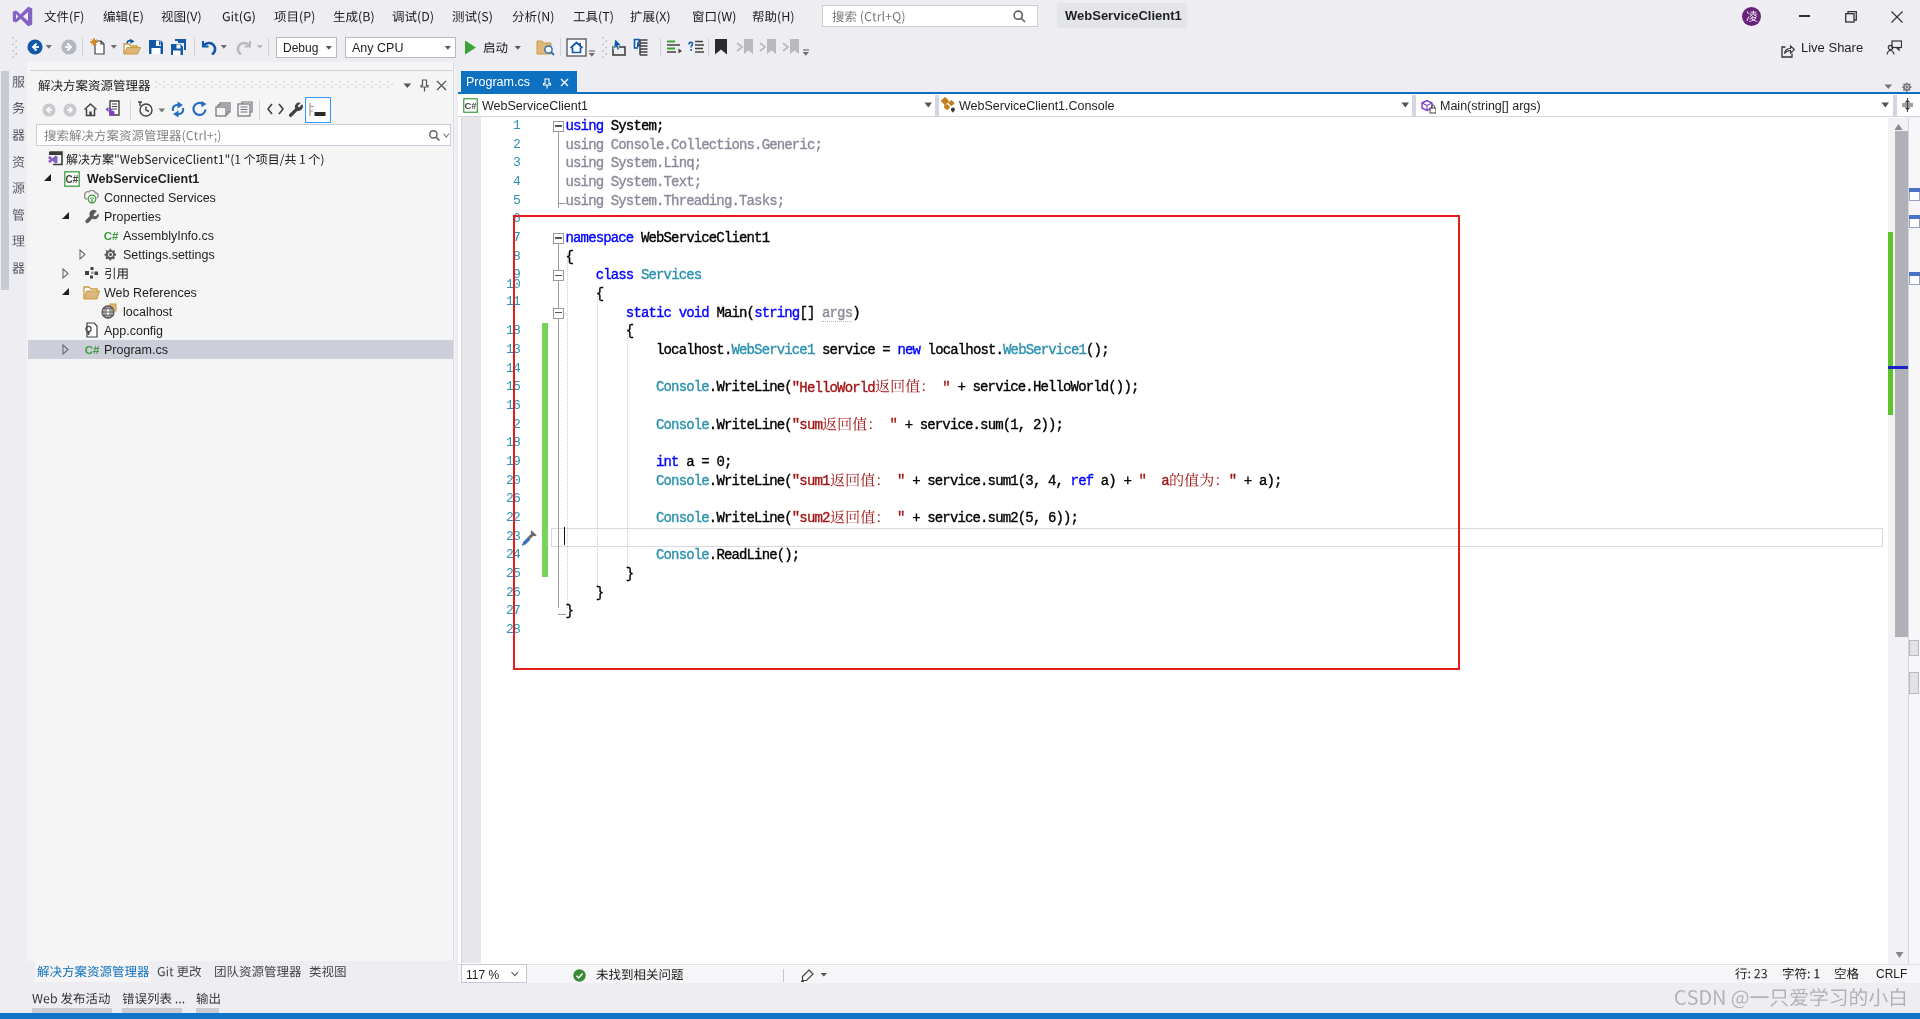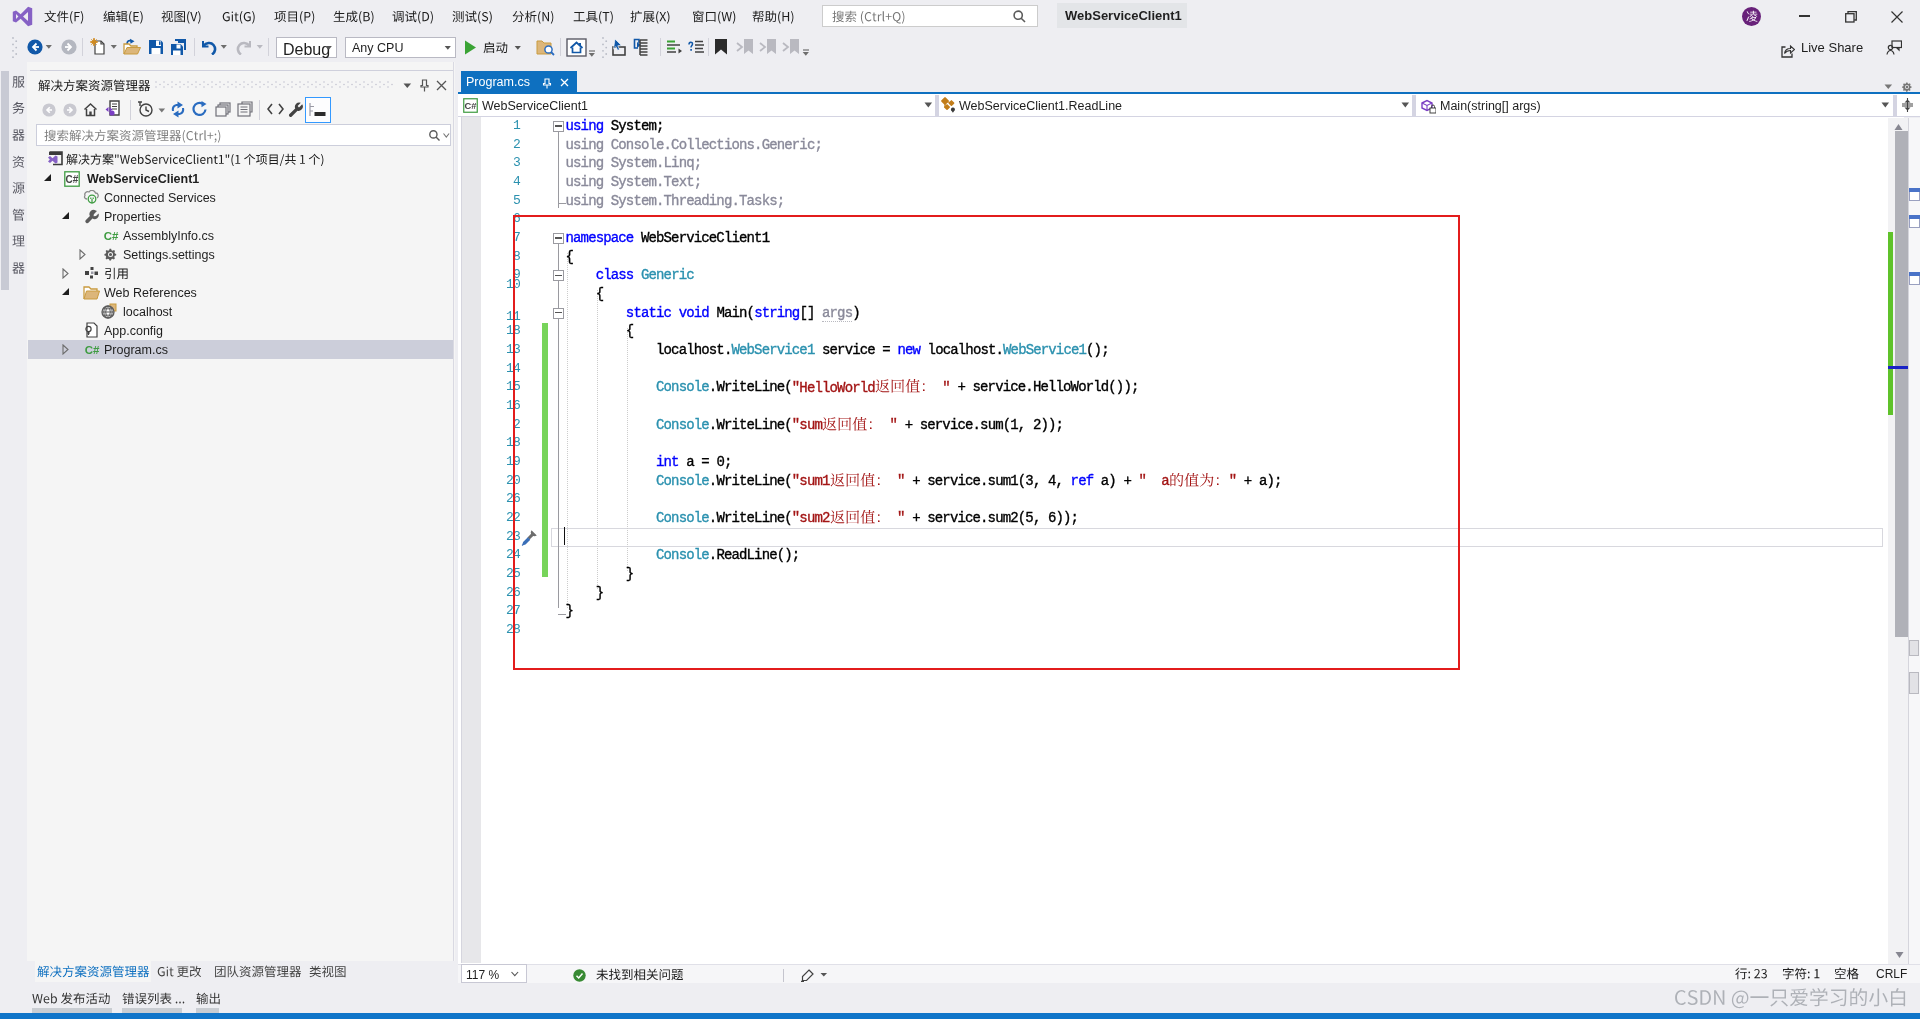--- a/index.html
+++ b/index.html
@@ -135,21 +135,21 @@
   </svg>
 <svg class="ab" style="left:236px;top:40px" width="17" height="15" viewBox="0 0 17 15">
 <path d="M14 1 L14 6.5 L8.5 6.5" fill="none" stroke="#b9b9c0" stroke-width="2"></path>
 <path d="M13.5 6 C11 2.5 6 2 3.5 5 C1 8 1.5 12 5 14.5" fill="none" stroke="#b9b9c0" stroke-width="2.6"></path>
   </svg>
 <svg class="ab" style="left:256px;top:44px" width="8" height="6" viewBox="0 0 8 6">
     <path d="M0.7 1 L3.8 4.8 L6.9 1 Z" fill="#b9b9c0"></path>
   </svg>
 <div class="ab" style="left:268px;top:38px;width:1px;height:18px;background:#d2d2da"></div>
 <div class="ab" style="left:276px;top:37px;width:61px;height:21px;background:#fff;border:1px solid #b9b9c3"></div>
-<div class="ab" style="left:283px;top:41px;font-size:16px;color:#1e1e1e">Debug</div>
+<div class="ab" style="left:283px;top:41px;font-size:12px;color:#1e1e1e">Debug</div>
 <svg class="ab" style="left:325px;top:45px" width="8" height="6" viewBox="0 0 8 6">
     <path d="M0.7 1 L3.8 4.8 L6.9 1 Z" fill="#555"></path>
   </svg>
 <div class="ab" style="left:345px;top:37px;width:111px;height:21px;background:#fff;border:1px solid #b9b9c3"></div>
 <div class="ab" style="left:352px;top:41px;font-size:12.5px;color:#1e1e1e">Any CPU</div>
 <svg class="ab" style="left:444px;top:45px" width="8" height="6" viewBox="0 0 8 6">
     <path d="M0.7 1 L3.8 4.8 L6.9 1 Z" fill="#555"></path>
   </svg>
 <svg class="ab" style="left:464px;top:40px" width="13" height="15" viewBox="0 0 13 15">
     <path d="M1 0.5 L12 7.5 L1 14.5 Z" fill="#3aa335"></path>
@@ -555,21 +555,21 @@
 <div class="ab" style="left:935px;top:95px;width:4px;height:21px;background:#d4d4e2"></div>
 <svg class="ab" style="left:940px;top:97px" width="17" height="17" viewBox="0 0 17 17">
 <g fill="#c27d1a">
       <rect x="2" y="1" width="6" height="6" rx="1" transform="rotate(45 5 4)"></rect>
 <rect x="9.2" y="3.8" width="4.6" height="4.6" rx="0.8" transform="rotate(45 11.5 6)"></rect>
 <rect x="4.8" y="7.8" width="4.6" height="4.6" rx="0.8" transform="rotate(45 7.1 10)"></rect>
 <path d="M5 4 L11.5 6 M5 6 L5 10 L7 10" stroke="#c27d1a" stroke-width="1.3" fill="none"></path>
     </g>
 <path fill="#3b3b3b" d="M13 10.5 C14.5 10.5 15.5 12 14.7 13.2 L12.9 15.8 L11.1 13.2 C10.4 12 11.4 10.5 12.9 10.5 Z"></path>
   </svg>
-<div class="ab" style="left:959px;top:99px;font-size:12.5px;color:#1e1e1e">WebServiceClient1.ReadLine</div>
+<div class="ab" style="left:959px;top:99px;font-size:12.5px;color:#1e1e1e">WebServiceClient1.Console</div>
 <svg class="ab" style="left:1401px;top:102px" width="9" height="7" viewBox="0 0 9 7">
     <path d="M0.5 0.5 L4.3 5.5 L8.1 0.5" fill="#555"></path>
   </svg>
 <div class="ab" style="left:1412px;top:95px;width:4px;height:21px;background:#d4d4e2"></div>
 <svg class="ab" style="left:1420px;top:99px" width="16" height="15" viewBox="0 0 16 15">
 <path d="M2 4 L7 1.5 L12 4 L12 9 L7 11.5 L2 9 Z" fill="none" stroke="#7b3fc4" stroke-width="1.4"></path>
 <path d="M2 4 L7 6.5 L12 4 M7 6.5 L7 11.5" fill="none" stroke="#7b3fc4" stroke-width="1.1"></path>
 <rect x="10" y="9" width="6" height="5" fill="#fff" stroke="#424242" stroke-width="1"></rect>
 <path d="M11.5 9 L11.5 7.5 A1.5 1.5 0 0 1 14.5 7.5 L14.5 9" fill="none" stroke="#424242" stroke-width="1"></path>
   </svg>
@@ -585,21 +585,21 @@
 <div class="num" style="left:470px;top:117.0px">1</div>
 <div class="num" style="left:470px;top:135.7px">2</div>
 <div class="num" style="left:470px;top:154.3px">3</div>
 <div class="num" style="left:470px;top:173.0px">4</div>
 <div class="num" style="left:470px;top:191.7px">5</div>
 <div class="num" style="left:470px;top:210.3px">6</div>
 <div class="num" style="left:470px;top:229.0px">7</div>
 <div class="num" style="left:470px;top:247.7px">8</div>
 <div class="num" style="left:470px;top:266.4px">9</div>
 <div class="num" style="left:470px;top:276px">10</div>
-<div class="num" style="left:470px;top:308px">11</div>
+<div class="num" style="left:470px;top:293px">11</div>
 <div class="num" style="left:470px;top:322.4px">18</div>
 <div class="num" style="left:470px;top:341.0px">13</div>
 <div class="num" style="left:470px;top:359.7px">14</div>
 <div class="num" style="left:470px;top:378.4px">15</div>
 <div class="num" style="left:470px;top:397.1px">16</div>
 <div class="num" style="left:470px;top:415.7px">2</div>
 <div class="num" style="left:470px;top:434.4px">18</div>
 <div class="num" style="left:470px;top:453.1px">19</div>
 <div class="num" style="left:470px;top:471.7px">20</div>
 <div class="num" style="left:470px;top:490.4px">26</div>
@@ -632,21 +632,21 @@
 <div class="ab" style="left:567px;top:253px;width:1px;height:355px;border-left:1px dotted #ccc"></div>
 <div class="ab" style="left:597.2px;top:290px;width:1px;height:299px;border-left:1px dotted #ccc"></div>
 <div class="ab" style="left:627.4px;top:328px;width:1px;height:243px;border-left:1px dotted #ccc"></div>
 <div class="cl mono" style="left:565.5px;top:117.0px"><span class="kw">using</span> System;</div>
 <div class="cl mono" style="left:565.5px;top:135.7px"><span class="gr">using Console.Collections.Generic;</span></div>
 <div class="cl mono" style="left:565.5px;top:154.3px"><span class="gr">using System.Linq;</span></div>
 <div class="cl mono" style="left:565.5px;top:173.0px"><span class="gr">using System.Text;</span></div>
 <div class="cl mono" style="left:565.5px;top:191.7px"><span class="gr">using System.Threading.Tasks;</span></div>
 <div class="cl mono" style="left:565.5px;top:229.0px"><span class="kw">namespace</span> WebServiceClient1</div>
 <div class="cl mono" style="left:565.5px;top:247.7px">{</div>
-<div class="cl mono" style="left:565.5px;top:266.4px">    <span class="kw">class</span> <span class="ty">Generic</span></div>
+<div class="cl mono" style="left:565.5px;top:266.4px">    <span class="kw">class</span> <span class="ty">Services</span></div>
 <div class="cl mono" style="left:565.5px;top:285.0px">    {</div>
 <div class="cl mono" style="left:565.5px;top:303.7px">        <span class="kw">static</span> <span class="kw">void</span> Main(<span class="kw">string</span>[] <span class="gr" style="border-bottom:1.5px dotted #b9b9c0">args</span>)</div>
 <div class="cl mono" style="left:565.5px;top:322.4px">        {</div>
 <div class="cl mono" style="left:565.5px;top:341.0px">            localhost.<span class="ty">WebService1</span> service = <span class="kw">new</span> localhost.<span class="ty">WebService1</span>();</div>
 <div class="cl mono" style="left:565.5px;top:378.4px">            <span class="ty">Console</span>.WriteLine(<span class="st">"HelloWorld<svg style="vertical-align:-2.7px" width="60" height="16" viewBox="0 -13.6 60 16">
         <path fill="currentColor" d="M1.6 -12.4 1.4 -12.3C2.1 -11.5 3 -10.1 3.2 -9.2C4.3 -8.4 5.1 -10.6 1.6 -12.4ZM7.8 -6.9 7.6 -6.7C8.3 -6.1 9.2 -5.4 10 -4.6C9 -3.2 7.7 -2.1 5.9 -1.2L6.1 -1C8.1 -1.7 9.5 -2.7 10.6 -4C11.5 -3.1 12.3 -2.1 12.7 -1.3C13.8 -0.7 14.2 -2.4 11.2 -4.7C11.9 -5.7 12.5 -6.8 12.8 -7.9C13.2 -8 13.3 -8 13.5 -8.1L12.3 -9.1L11.7 -8.5H7.2V-10.7C8.9 -10.8 11.4 -11 13.2 -11.4C13.4 -11.2 13.6 -11.2 13.7 -11.4L12.8 -12.4C11 -11.8 8.8 -11.3 7.2 -11L6.2 -11.5V-8.5C6.2 -6.2 6 -3.7 4.5 -1.7L4.7 -1.5C6.9 -3.4 7.2 -6 7.2 -8.1H11.7C11.4 -7.1 11 -6.1 10.5 -5.3C9.8 -5.8 8.9 -6.3 7.8 -6.9ZM2.7 -1.9C2.1 -1.4 1.2 -0.6 0.6 -0.2L1.4 1C1.6 0.9 1.6 0.8 1.5 0.6C2 -0.1 2.9 -1.2 3.2 -1.6C3.4 -1.9 3.5 -1.9 3.7 -1.6C5.1 0.1 6.6 0.7 9.4 0.7C11 0.7 12.4 0.7 13.8 0.7C13.8 0.2 14.1 -0.1 14.5 -0.2V-0.4C12.8 -0.3 11.4 -0.3 9.7 -0.3C6.9 -0.3 5.3 -0.6 3.9 -2.1C3.8 -2.2 3.8 -2.2 3.7 -2.2V-7C4.1 -7.1 4.3 -7.2 4.4 -7.3L3.1 -8.4L2.5 -7.6H0.5L0.6 -7.1H2.7Z M27.5 -0.7H17.7V-11.2H27.5ZM17.7 0.7V-0.3H27.5V1H27.6C28 1 28.4 0.7 28.4 0.6V-11C28.8 -11.1 29 -11.2 29.1 -11.3L27.9 -12.3L27.3 -11.6H17.8L16.7 -12.2V1.1H16.9C17.4 1.1 17.7 0.8 17.7 0.7ZM24.5 -4.2H20.8V-8.3H24.5ZM20.8 -2.9V-3.8H24.5V-2.7H24.6C25 -2.7 25.4 -3 25.4 -3.1V-8.1C25.7 -8.2 26 -8.3 26.1 -8.4L24.9 -9.3L24.3 -8.7H20.9L19.9 -9.2V-2.6H20.1C20.5 -2.6 20.8 -2.8 20.8 -2.9Z M34.1 -8.4 33.5 -8.6C34.1 -9.6 34.6 -10.7 35 -11.9C35.3 -11.8 35.5 -12 35.6 -12.1L33.9 -12.7C33.2 -9.8 31.9 -6.8 30.6 -5L30.8 -4.8C31.5 -5.5 32.1 -6.2 32.6 -7.1V1.1H32.8C33.2 1.1 33.6 0.9 33.6 0.8V-8.1C33.9 -8.2 34.1 -8.3 34.1 -8.4ZM43.2 -11.6 42.4 -10.7H39.8L40 -12.1C40.3 -12.1 40.4 -12.3 40.5 -12.5L38.9 -12.7L38.9 -10.7H34.9L35.1 -10.2H38.9L38.8 -8.6H37.2L36.1 -9.1V0.1H34.3L34.4 0.6H44.5C44.7 0.6 44.9 0.5 44.9 0.3C44.5 -0.1 43.7 -0.7 43.7 -0.7L43.1 0.1H42.9V-8C43.2 -8.1 43.5 -8.2 43.6 -8.3L42.3 -9.3L41.7 -8.6H39.7L39.8 -10.2H44.1C44.3 -10.2 44.5 -10.3 44.5 -10.5C44 -11 43.2 -11.6 43.2 -11.6ZM37.1 0.1V-1.8H41.9V0.1ZM37.1 -2.3V-4H41.9V-2.3ZM37.1 -4.4V-6.1H41.9V-4.4ZM37.1 -6.5V-8.2H41.9V-6.5Z M48.8 -0.5C49.3 -0.5 49.7 -0.9 49.7 -1.4C49.7 -1.9 49.3 -2.3 48.8 -2.3C48.3 -2.3 47.9 -1.9 47.9 -1.4C47.9 -0.9 48.3 -0.5 48.8 -0.5ZM48.8 -6.6C49.3 -6.6 49.7 -7 49.7 -7.5C49.7 -8 49.3 -8.4 48.8 -8.4C48.3 -8.4 47.9 -8 47.9 -7.5C47.9 -7 48.3 -6.6 48.8 -6.6Z"></path>
       </svg> "</span> + service.HelloWorld());</div>
 <div class="cl mono" style="left:565.5px;top:415.7px">            <span class="ty">Console</span>.WriteLine(<span class="st">"sum<svg style="vertical-align:-2.7px" width="60" height="16" viewBox="0 -13.6 60 16">
         <path fill="currentColor" d="M1.6 -12.4 1.4 -12.3C2.1 -11.5 3 -10.1 3.2 -9.2C4.3 -8.4 5.1 -10.6 1.6 -12.4ZM7.8 -6.9 7.6 -6.7C8.3 -6.1 9.2 -5.4 10 -4.6C9 -3.2 7.7 -2.1 5.9 -1.2L6.1 -1C8.1 -1.7 9.5 -2.7 10.6 -4C11.5 -3.1 12.3 -2.1 12.7 -1.3C13.8 -0.7 14.2 -2.4 11.2 -4.7C11.9 -5.7 12.5 -6.8 12.8 -7.9C13.2 -8 13.3 -8 13.5 -8.1L12.3 -9.1L11.7 -8.5H7.2V-10.7C8.9 -10.8 11.4 -11 13.2 -11.4C13.4 -11.2 13.6 -11.2 13.7 -11.4L12.8 -12.4C11 -11.8 8.8 -11.3 7.2 -11L6.2 -11.5V-8.5C6.2 -6.2 6 -3.7 4.5 -1.7L4.7 -1.5C6.9 -3.4 7.2 -6 7.2 -8.1H11.7C11.4 -7.1 11 -6.1 10.5 -5.3C9.8 -5.8 8.9 -6.3 7.8 -6.9ZM2.7 -1.9C2.1 -1.4 1.2 -0.6 0.6 -0.2L1.4 1C1.6 0.9 1.6 0.8 1.5 0.6C2 -0.1 2.9 -1.2 3.2 -1.6C3.4 -1.9 3.5 -1.9 3.7 -1.6C5.1 0.1 6.6 0.7 9.4 0.7C11 0.7 12.4 0.7 13.8 0.7C13.8 0.2 14.1 -0.1 14.5 -0.2V-0.4C12.8 -0.3 11.4 -0.3 9.7 -0.3C6.9 -0.3 5.3 -0.6 3.9 -2.1C3.8 -2.2 3.8 -2.2 3.7 -2.2V-7C4.1 -7.1 4.3 -7.2 4.4 -7.3L3.1 -8.4L2.5 -7.6H0.5L0.6 -7.1H2.7Z M27.5 -0.7H17.7V-11.2H27.5ZM17.7 0.7V-0.3H27.5V1H27.6C28 1 28.4 0.7 28.4 0.6V-11C28.8 -11.1 29 -11.2 29.1 -11.3L27.9 -12.3L27.3 -11.6H17.8L16.7 -12.2V1.1H16.9C17.4 1.1 17.7 0.8 17.7 0.7ZM24.5 -4.2H20.8V-8.3H24.5ZM20.8 -2.9V-3.8H24.5V-2.7H24.6C25 -2.7 25.4 -3 25.4 -3.1V-8.1C25.7 -8.2 26 -8.3 26.1 -8.4L24.9 -9.3L24.3 -8.7H20.9L19.9 -9.2V-2.6H20.1C20.5 -2.6 20.8 -2.8 20.8 -2.9Z M34.1 -8.4 33.5 -8.6C34.1 -9.6 34.6 -10.7 35 -11.9C35.3 -11.8 35.5 -12 35.6 -12.1L33.9 -12.7C33.2 -9.8 31.9 -6.8 30.6 -5L30.8 -4.8C31.5 -5.5 32.1 -6.2 32.6 -7.1V1.1H32.8C33.2 1.1 33.6 0.9 33.6 0.8V-8.1C33.9 -8.2 34.1 -8.3 34.1 -8.4ZM43.2 -11.6 42.4 -10.7H39.8L40 -12.1C40.3 -12.1 40.4 -12.3 40.5 -12.5L38.9 -12.7L38.9 -10.7H34.9L35.1 -10.2H38.9L38.8 -8.6H37.2L36.1 -9.1V0.1H34.3L34.4 0.6H44.5C44.7 0.6 44.9 0.5 44.9 0.3C44.5 -0.1 43.7 -0.7 43.7 -0.7L43.1 0.1H42.9V-8C43.2 -8.1 43.5 -8.2 43.6 -8.3L42.3 -9.3L41.7 -8.6H39.7L39.8 -10.2H44.1C44.3 -10.2 44.5 -10.3 44.5 -10.5C44 -11 43.2 -11.6 43.2 -11.6ZM37.1 0.1V-1.8H41.9V0.1ZM37.1 -2.3V-4H41.9V-2.3ZM37.1 -4.4V-6.1H41.9V-4.4ZM37.1 -6.5V-8.2H41.9V-6.5Z M48.8 -0.5C49.3 -0.5 49.7 -0.9 49.7 -1.4C49.7 -1.9 49.3 -2.3 48.8 -2.3C48.3 -2.3 47.9 -1.9 47.9 -1.4C47.9 -0.9 48.3 -0.5 48.8 -0.5ZM48.8 -6.6C49.3 -6.6 49.7 -7 49.7 -7.5C49.7 -8 49.3 -8.4 48.8 -8.4C48.3 -8.4 47.9 -8 47.9 -7.5C47.9 -7 48.3 -6.6 48.8 -6.6Z"></path>
       </svg> "</span> + service.sum(1, 2));</div>

